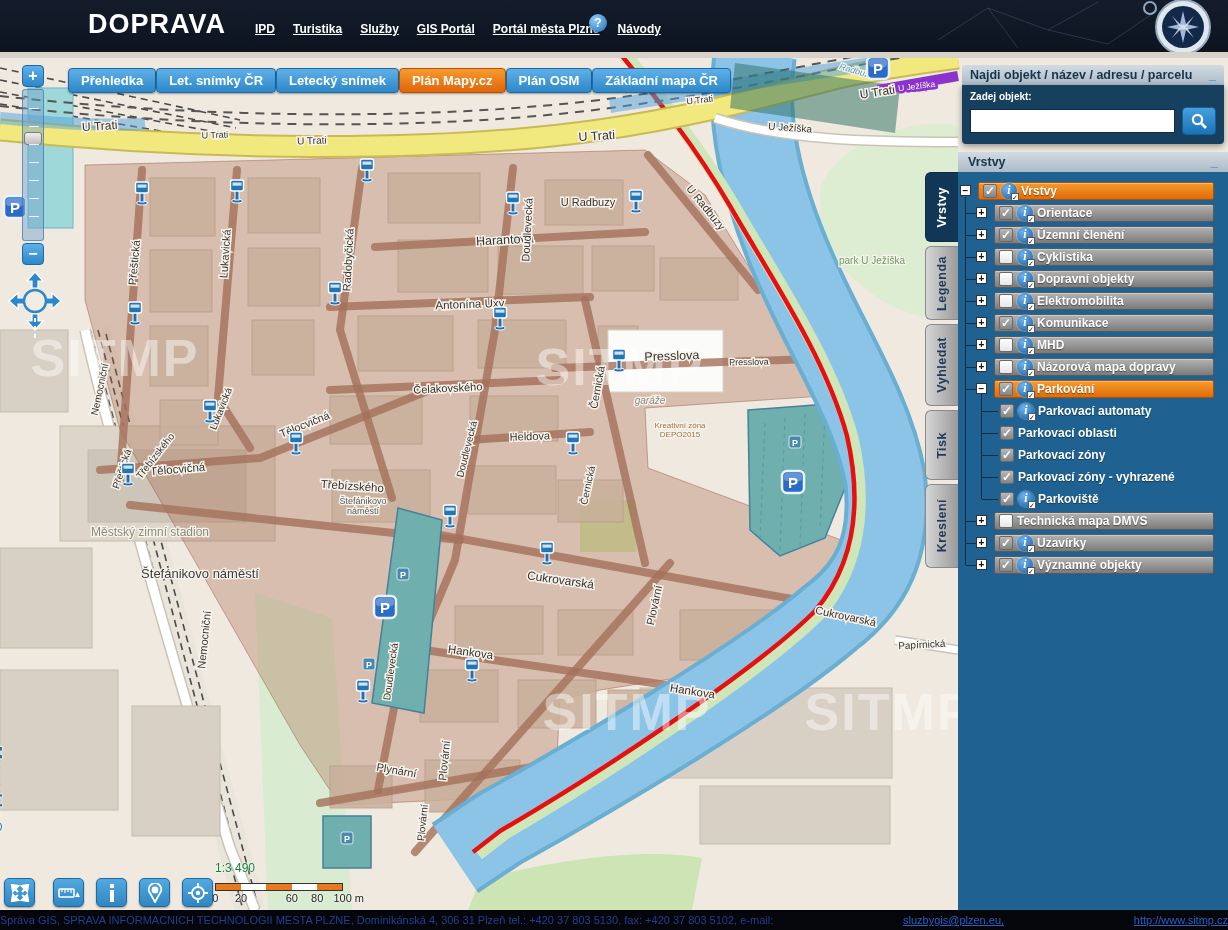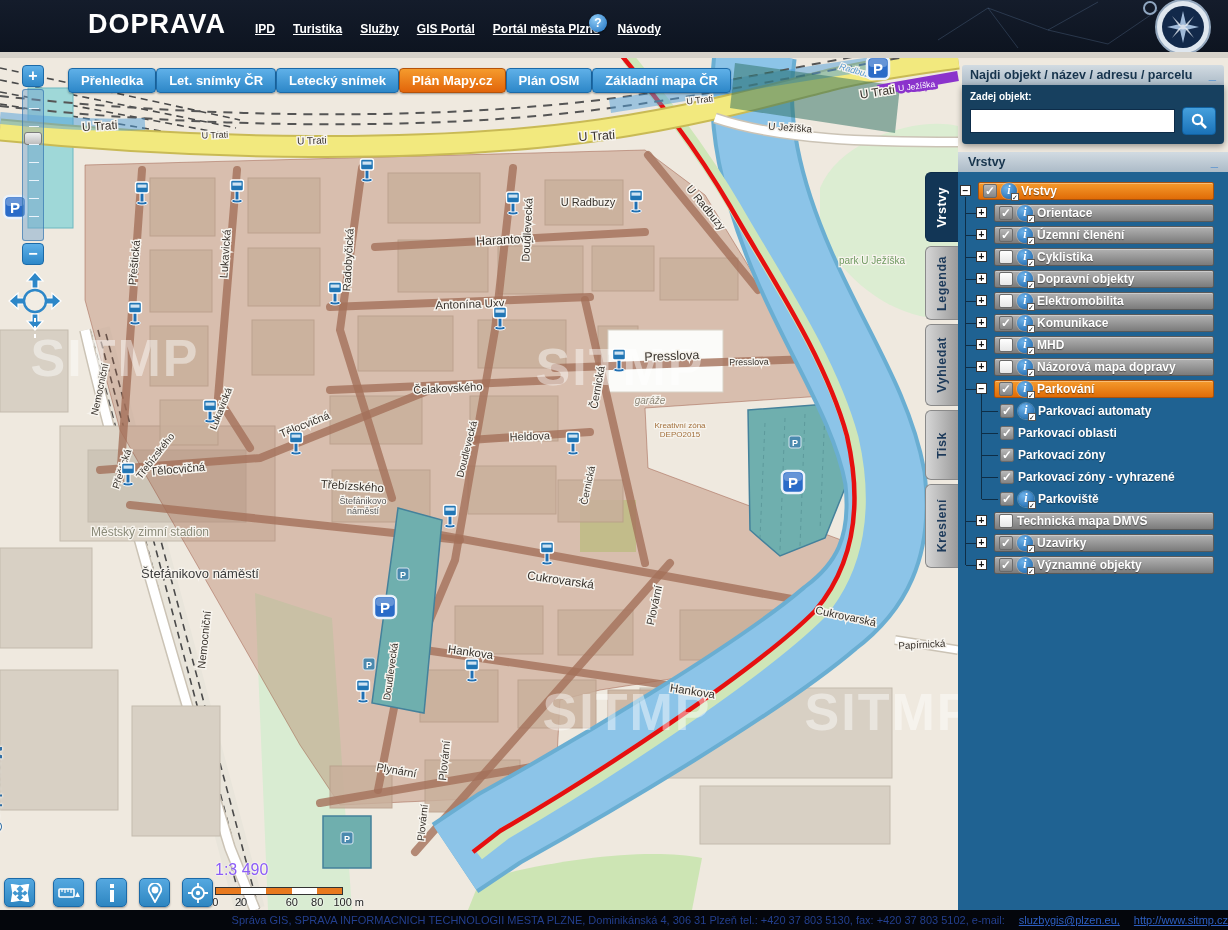--- a/index.html
+++ b/index.html
@@ -40,21 +40,21 @@
   .panrose{position:absolute;left:6px;top:212px;z-index:21;}
 
   
   .tools{position:absolute;left:4px;top:820px;display:flex;gap:12px;z-index:21;}
   .tool-btn{width:31px;height:29px;border-radius:5px;background:linear-gradient(#55a8e0,#2e86c1);
     border:1px solid #1b6aa8;display:flex;align-items:center;justify-content:center;cursor:pointer;box-shadow:0 1px 2px rgba(0,0,0,.35);}
   .tool-btn:nth-child(2){margin-left:6px;}
 
   
   .scalebox{position:absolute;left:215px;top:803px;z-index:20;}
-  .scale-ratio{font-size:16px;color:#8b5cf6;text-shadow:0 0 2px #fff,0 0 2px #fff;margin-bottom:8px;}
+  .scale-ratio{font-size:12px;color:#15803d;text-shadow:0 0 2px #fff,0 0 2px #fff;margin-bottom:8px;}
   .scale-bar{display:flex;width:128px;height:8px;border:1px solid #333;background:#fff;}
   .scale-bar span{flex:1;}
   .scale-ticks{position:relative;height:14px;width:160px;font-size:11px;color:#1c1c1c;}
   .scale-ticks span{position:absolute;top:1px;text-shadow:0 0 2px #fff,0 0 2px #fff;}
 
   
   .brand{position:absolute;left:4px;top:688px;transform:rotate(90deg);transform-origin:0 0;
     font-size:16px;font-weight:bold;color:#2e6da4;text-shadow:0 0 3px #fff,0 0 3px #fff;z-index:20;white-space:nowrap;}
 
   
@@ -105,21 +105,21 @@
   .iic{position:relative;width:16px;height:16px;flex:none;border-radius:50%;cursor:pointer;
     background:radial-gradient(circle at 35% 30%,#6db2ea,#1660a6);box-shadow:0 0 0 1px rgba(255,255,255,.25);}
   .iic em{position:absolute;left:0;top:0;width:16px;height:16px;color:#fff;font-family:"Liberation Serif",serif;
     font-style:italic;font-weight:bold;font-size:12px;line-height:15px;text-align:center;}
   .iic b{position:absolute;right:-2px;bottom:-2px;width:8px;height:8px;background:#fff;border:1px solid #555;
     color:#111;font-size:7px;line-height:7px;text-align:center;font-weight:normal;}
   .tlabel{color:#fff;font-size:12px;font-weight:bold;white-space:nowrap;text-shadow:0 1px 1px rgba(0,0,0,.45);}
 
   
   .footer{position:absolute;left:0;top:910px;width:1228px;height:20px;background:#04060c;z-index:40;
-    display:flex;align-items:center;justify-content:flex-end;font-size:11px;color:#233f8e;white-space:nowrap;}
+    display:flex;align-items:center;justify-content:space-between;font-size:11px;color:#233f8e;white-space:nowrap;}
   .footer a{color:#2d5fc2;text-decoration:underline;margin-left:14px;cursor:pointer;}
 </style>
 </head>
 <body>
 
 <div class="app">
 
   <div class="header">
     <div class="hdr-title">DOPRAVA</div>
     <nav class="hdr-menu" id="hdrMenu">

